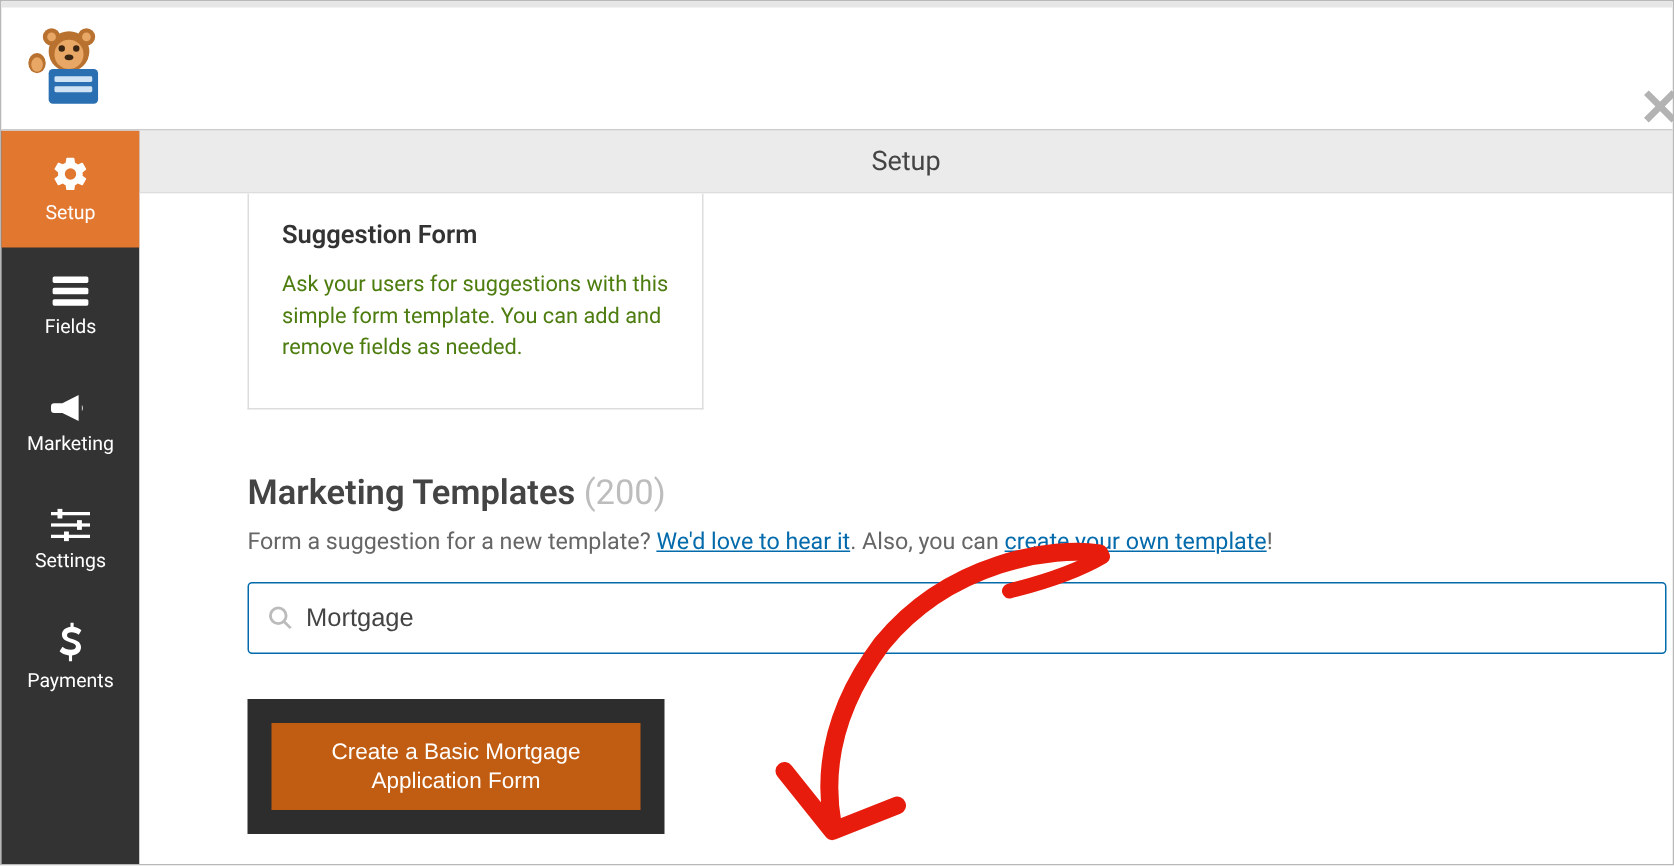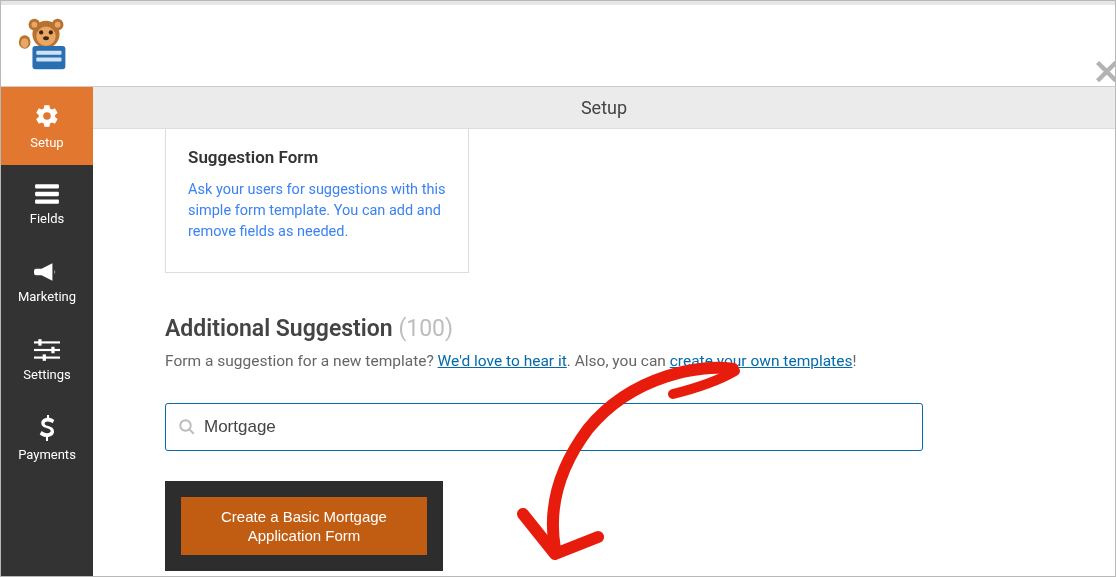--- a/index.html
+++ b/index.html
@@ -23,27 +23,27 @@
   .page-title-bar {
     height:42px; background:#ebebeb; border-bottom:1px solid #ddd; display:flex; align-items:center; justify-content:center;
     font-size:18px; color:#444; font-weight:400;
   }
   .content { flex:1; background:#fff; padding:0 0 0 72px; overflow:hidden; position:relative; }
   .card {
     width:304px; border:1px solid #ddd; padding:18px 22px 30px; margin-top:0;
     border-top:none;
   }
   .card h3 { font-size:17px; color:#333; font-weight:600; margin-bottom:12px; }
-  .card p { font-size:14.5px; color:#3b82f6; line-height:1.45; }
+  .card p { font-size:14.5px; color:#4d7c0f; line-height:1.45; }
   .section-heading { margin-top:42px; font-size:23px; color:#444; font-weight:600; }
   .section-heading .count { color:#bdbdbd; font-weight:400; }
   .subtext { margin-top:10px; font-size:15.5px; color:#666; }
   .subtext a { color:#036aab; }
   .search-wrap {
-    margin-top:33px; width:758px; height:48px; border:1px solid #036aab; border-radius:3px;
+    margin-top:18px; width:946px; height:48px; border:1px solid #036aab; border-radius:3px;
     display:flex; align-items:center; padding:0 12px; gap:8px;
   }
   .search-wrap svg { flex:0 0 auto; }
   .search-wrap input {
     border:none; outline:none; font-size:17px; color:#444; flex:1; background:transparent;
   }
   .result-box {
     margin-top:30px; background:#2d2d2d; padding:16px; width:278px;
   }
   .result-btn {
@@ -128,26 +128,26 @@
         <span>Setup</span>
       </div>
 
       <div class="content">
         <div class="card">
           <h3>Suggestion Form</h3>
           <p>Ask your users for suggestions with this simple form template. You can add and remove fields as needed.</p>
         </div>
 
         <h2 class="section-heading">
-          <span>Additional Suggestion</span>
-          <span class="count">(100)</span>
+          <span>Marketing Templates</span>
+          <span class="count">(200)</span>
         </h2>
 
         <p class="subtext">
-          <span>Form a suggestion for a new template? </span><a href="#">We'd love to hear it</a><span>. Also, you can </span><a href="#">create your own templates</a><span>!</span>
+          <span>Form a suggestion for a new template? </span><a href="#">We'd love to hear it</a><span>. Also, you can </span><a href="#">create your own template</a><span>!</span>
         </p>
 
         <div class="search-wrap">
           <svg width="18" height="18" viewBox="0 0 24 24" fill="none" stroke="#bbb" stroke-width="2.5">
               <circle cx="10" cy="10" r="7"></circle>
               <line x1="21" y1="21" x2="15.5" y2="15.5"></line>
             </svg>
           <input type="text" value="Mortgage" style="">
         </div>
 

